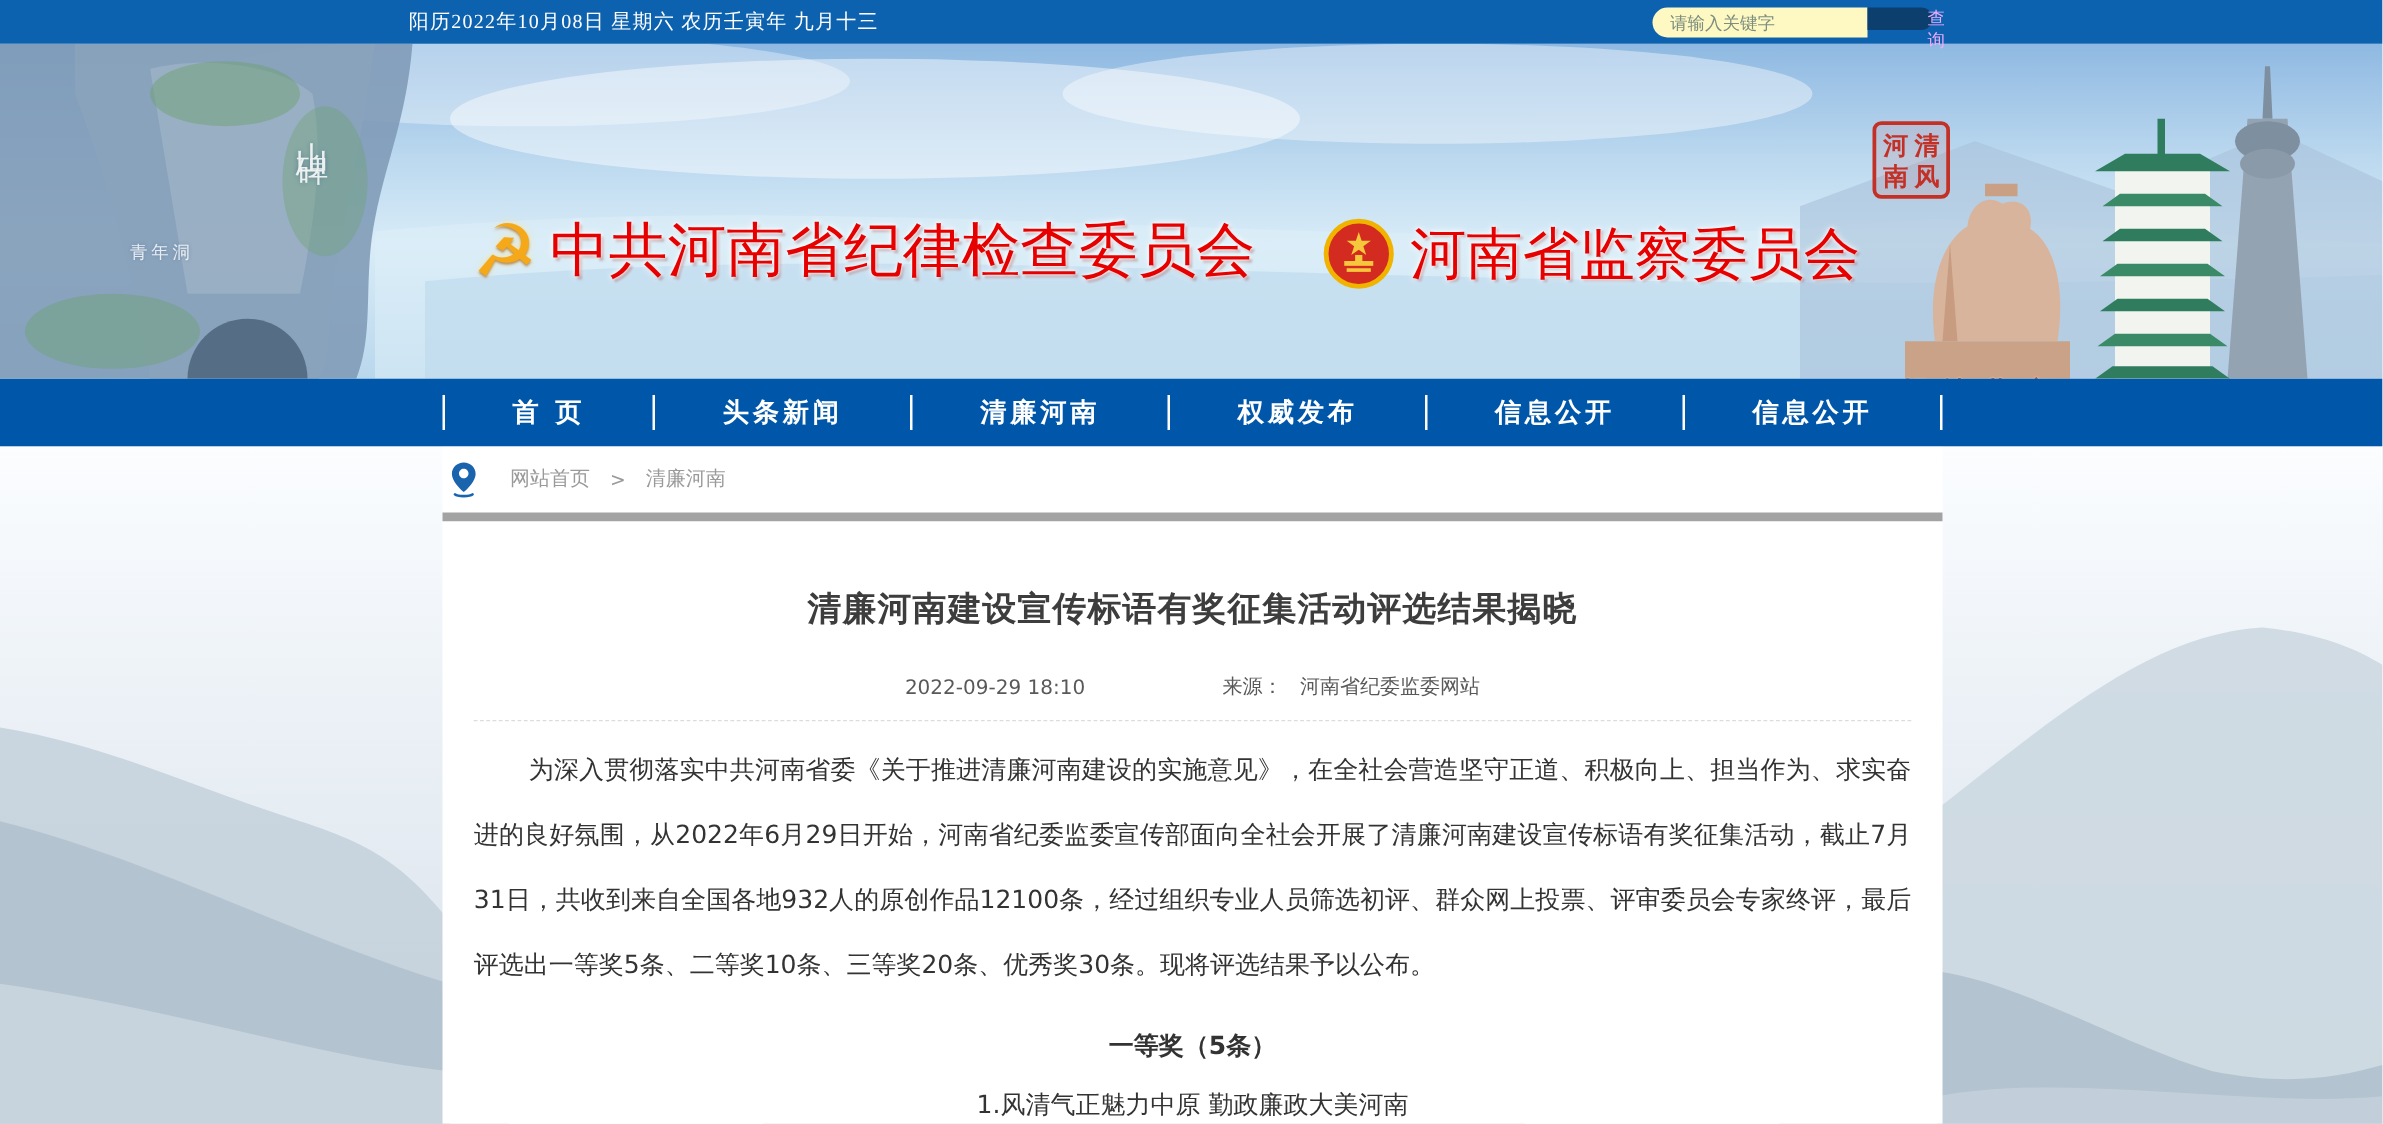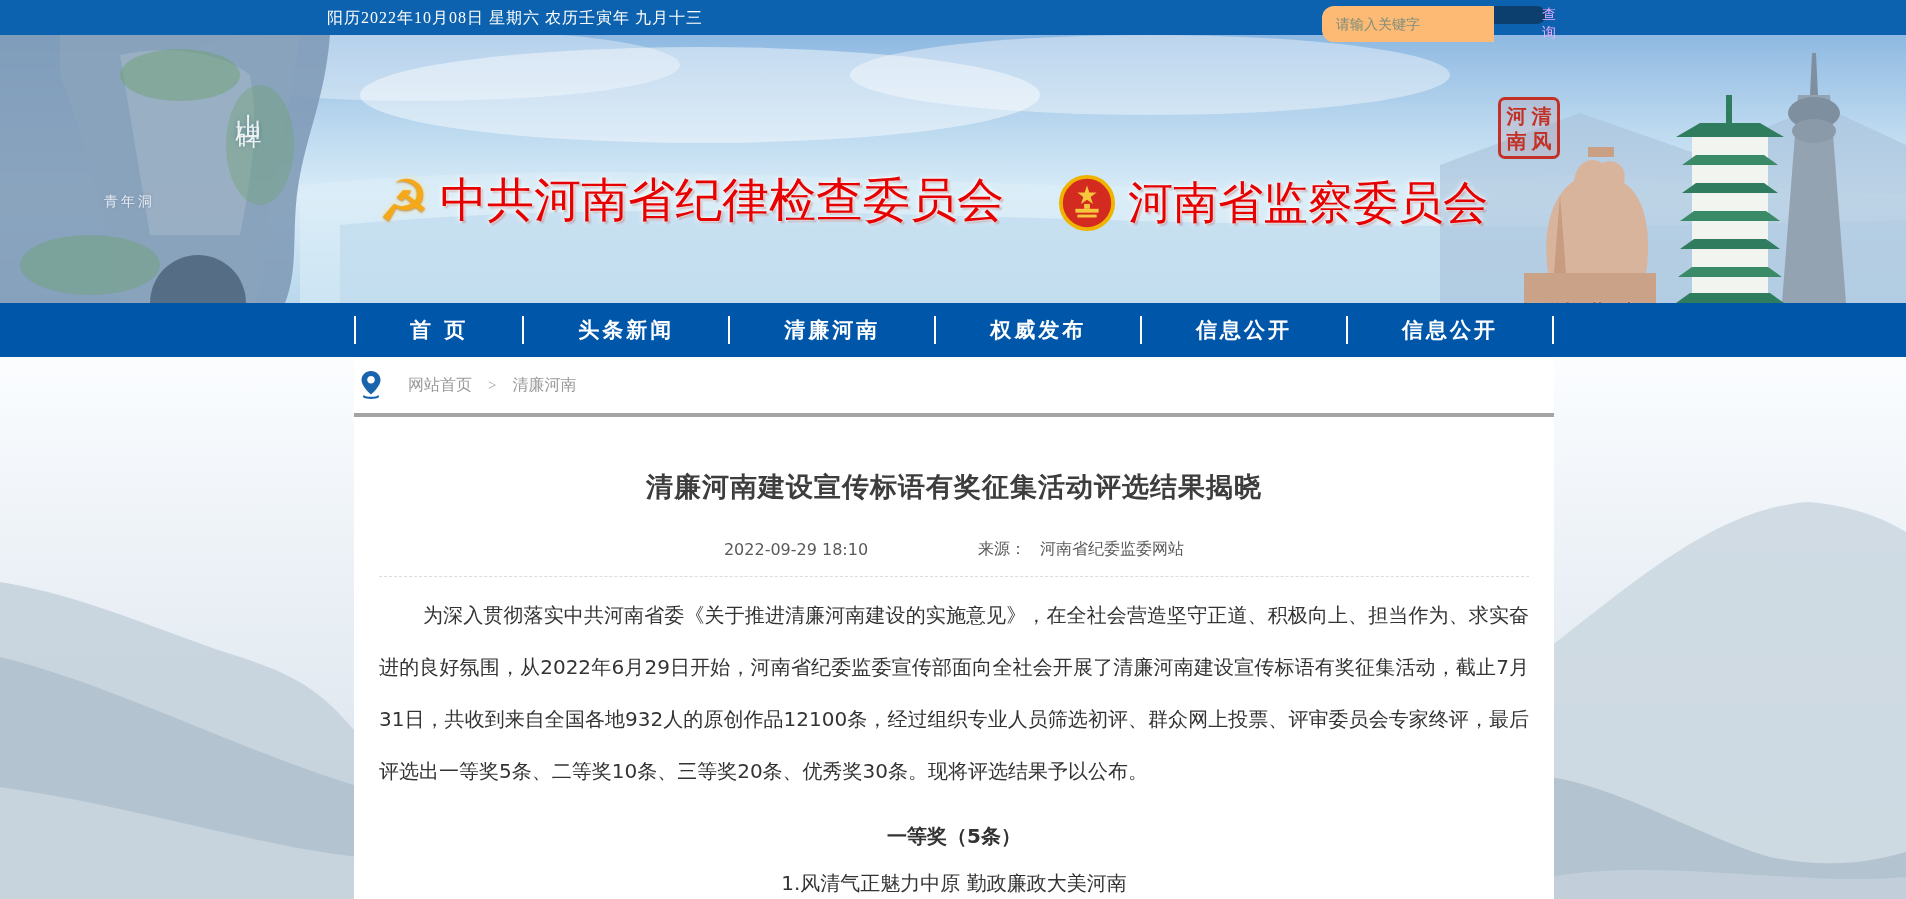--- a/index.html
+++ b/index.html
@@ -7,22 +7,22 @@
     font-family:"DejaVu Sans","Liberation Sans",sans-serif; }
   body { background:#eef3f7; position:relative; }
 
   
   .topbar { position:absolute; top:0; left:0; width:1906px; height:35px;
     background:#0c62ae; z-index:30; }
   .topbar-date { position:absolute; left:327px; top:0; line-height:35px;
     color:#ffffff; font-size:16px; letter-spacing:1px;font-family:Liberation Serif, serif; }
   .search-group { position:absolute; right:360px; top:6px; height:24px;
     display:flex; }
-  .search-input { width:172px; height:36px; border:none; outline:none;
-    background:#fdba74; border-radius:12px 0 0 12px; padding:0 14px;
+  .search-input { width:172px; height:24px; border:none; outline:none;
+    background:#fef9c3; border-radius:12px 0 0 12px; padding:0 14px;
     font-size:14px; color:#2b3a44; }
   .search-input::placeholder { color:#7d8d7e; opacity:1; }
   .search-btn { width:52px; height:18px; border:none; cursor:pointer;
     background:#0c3e6e; color:#f0abfc; font-size:14px;
     border-radius:0 12px 12px 0;padding-left:48px; }
 
   
   .banner { position:absolute; top:35px; left:0; width:1906px; height:268px;
     background:linear-gradient(180deg,#8fb9e2 0%,#bcd9ef 35%,#d9ecf8 60%,#b9d7ec 100%);
     overflow:hidden; z-index:20; }
@@ -65,21 +65,21 @@
     line-height:54px; }
 
   
   .page-bg { position:absolute; top:357px; left:0; width:1906px; height:542px;
     z-index:1; }
 
   
   .card { position:absolute; top:357px; left:354px; width:1200px; height:542px;
     background:#ffffff; z-index:10; }
   .breadcrumb { display:flex; align-items:center; height:60px;
-    padding-left:6px; border-bottom:4px solid #a3a3a3;font-family:Liberation Serif, serif; }
+    padding-left:6px; border-bottom:7px solid #a3a3a3; }
   .pin-icon { width:22px; height:30px; margin-right:26px; }
   .crumb { font-size:16px; color:#9a9a9a; text-decoration:none; cursor:pointer; }
   .crumb-sep { font-size:15px; color:#9a9a9a; margin:0 16px; }
   .crumb-current { cursor:pointer; }
 
   .article { padding:0 25px; }
   .article-title { margin-top:52px; text-align:center; font-size:27px;
     font-weight:600; color:#3d3d3d; letter-spacing:1px; }
   .article-meta { margin-top:34px; display:flex; justify-content:center;
     align-items:center; gap:110px; font-size:16px; color:#595959; }

